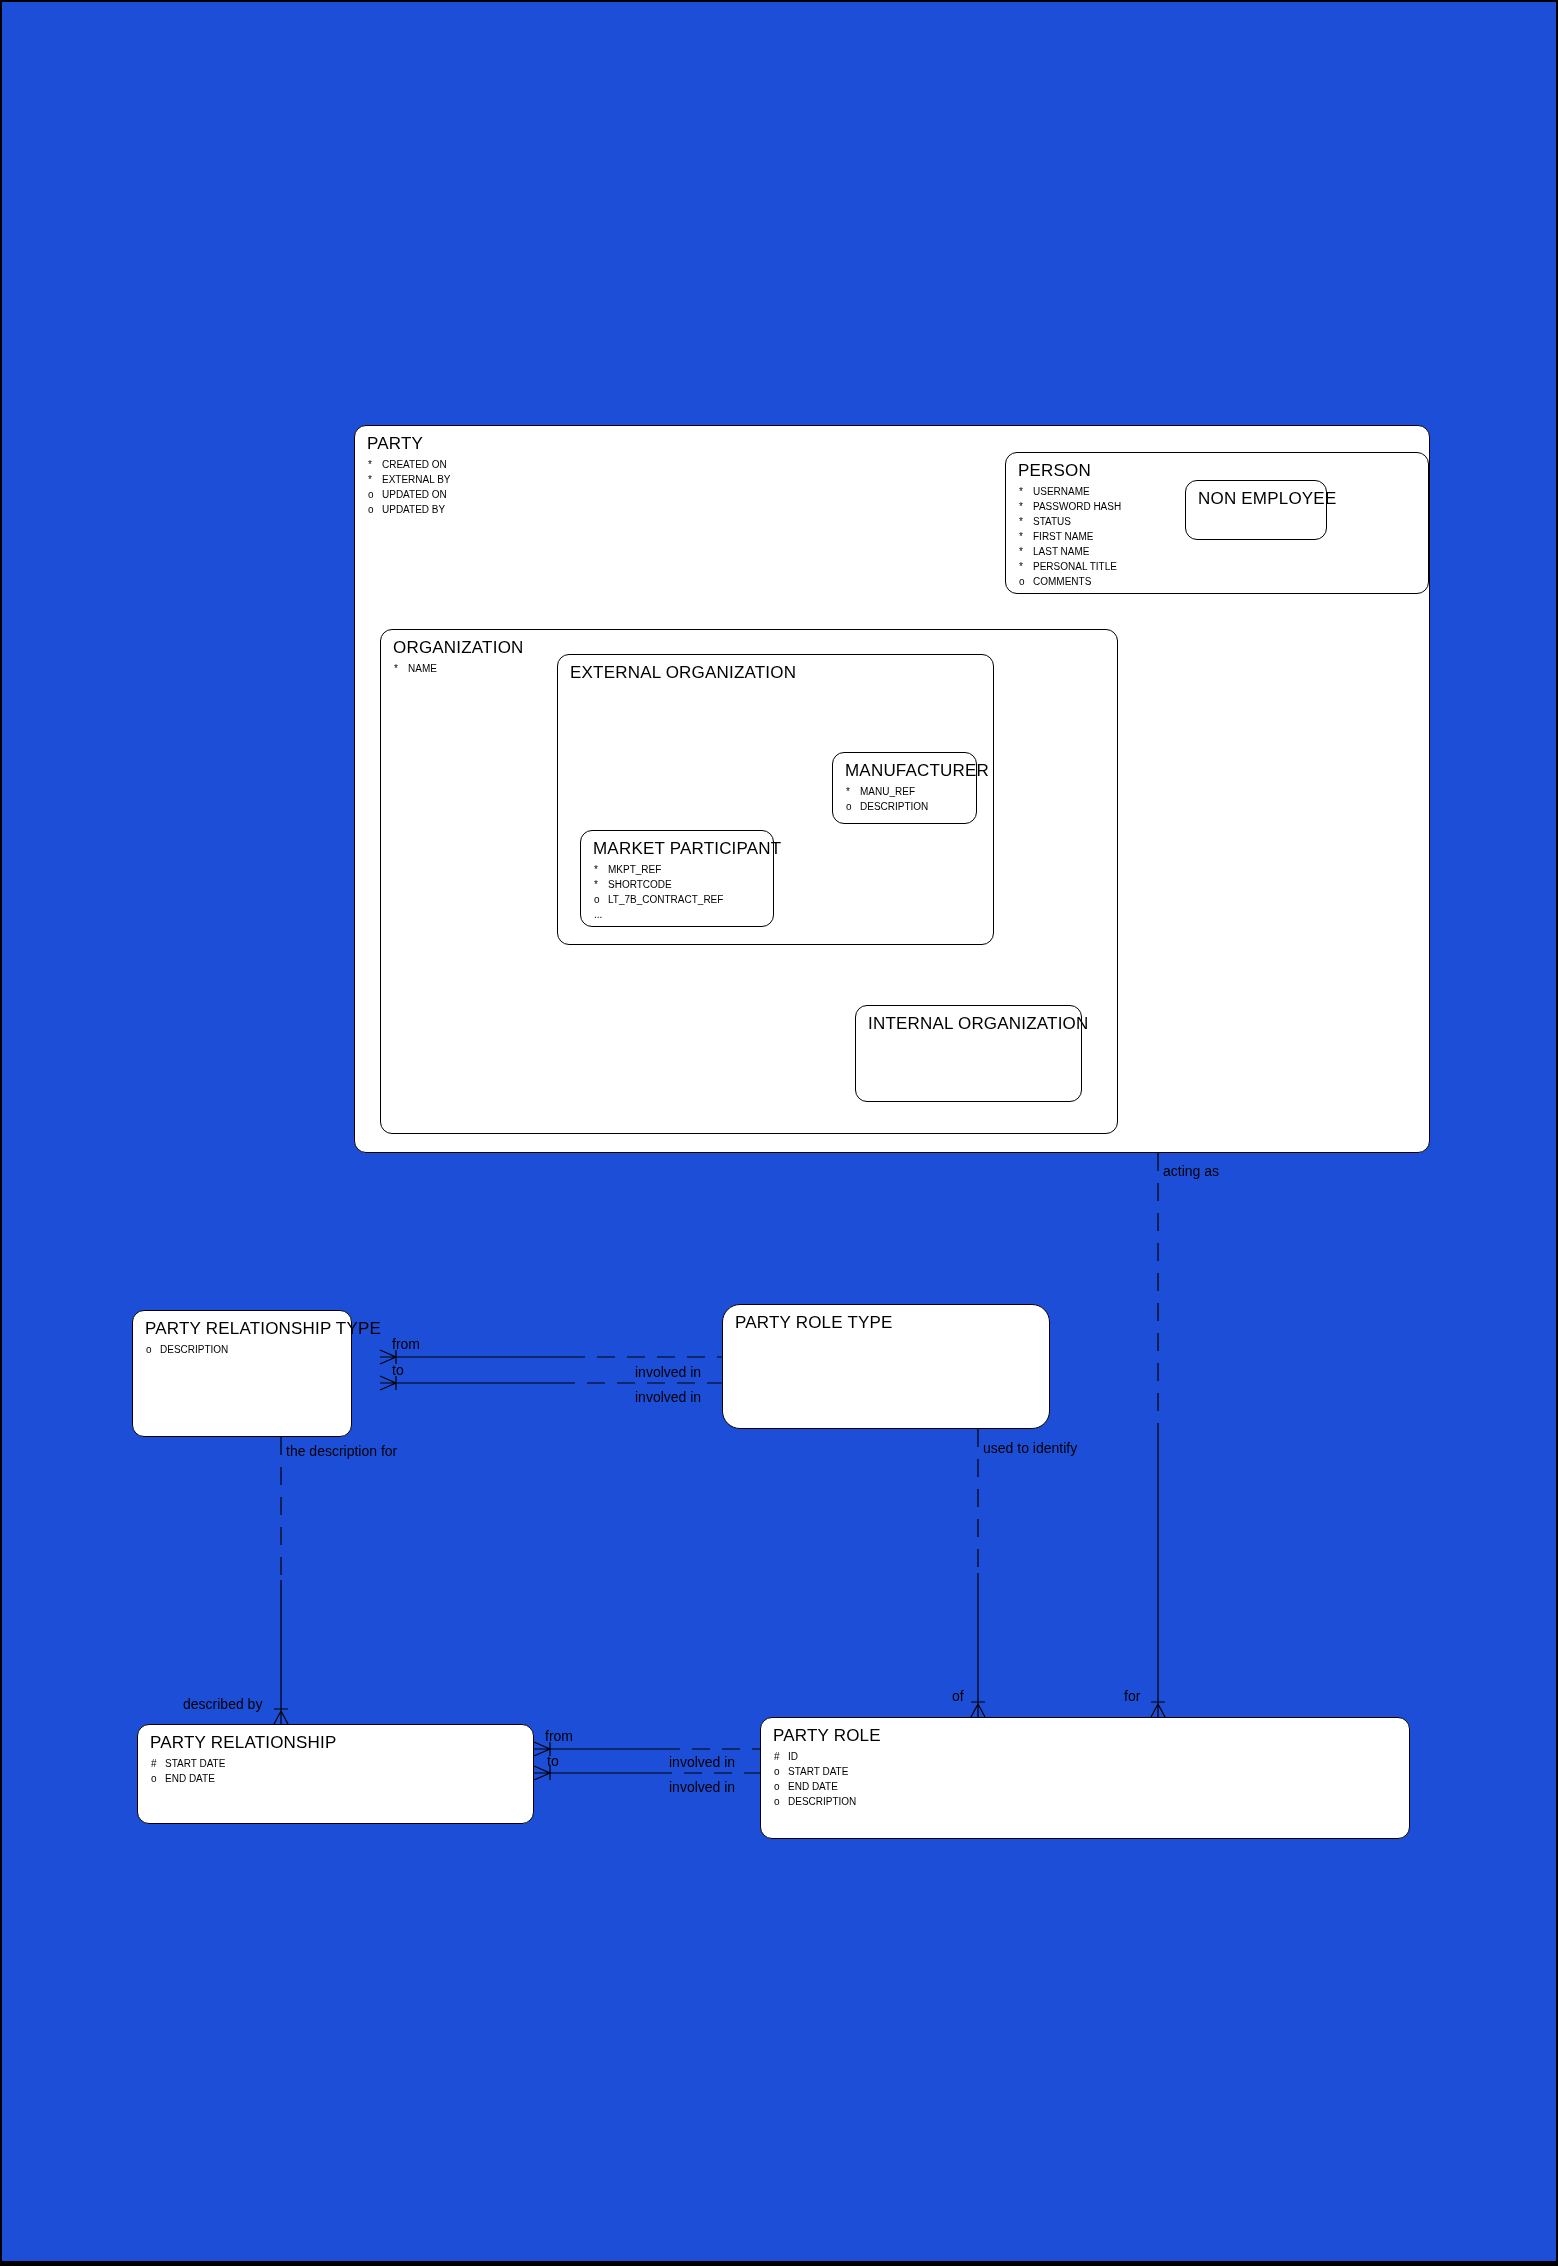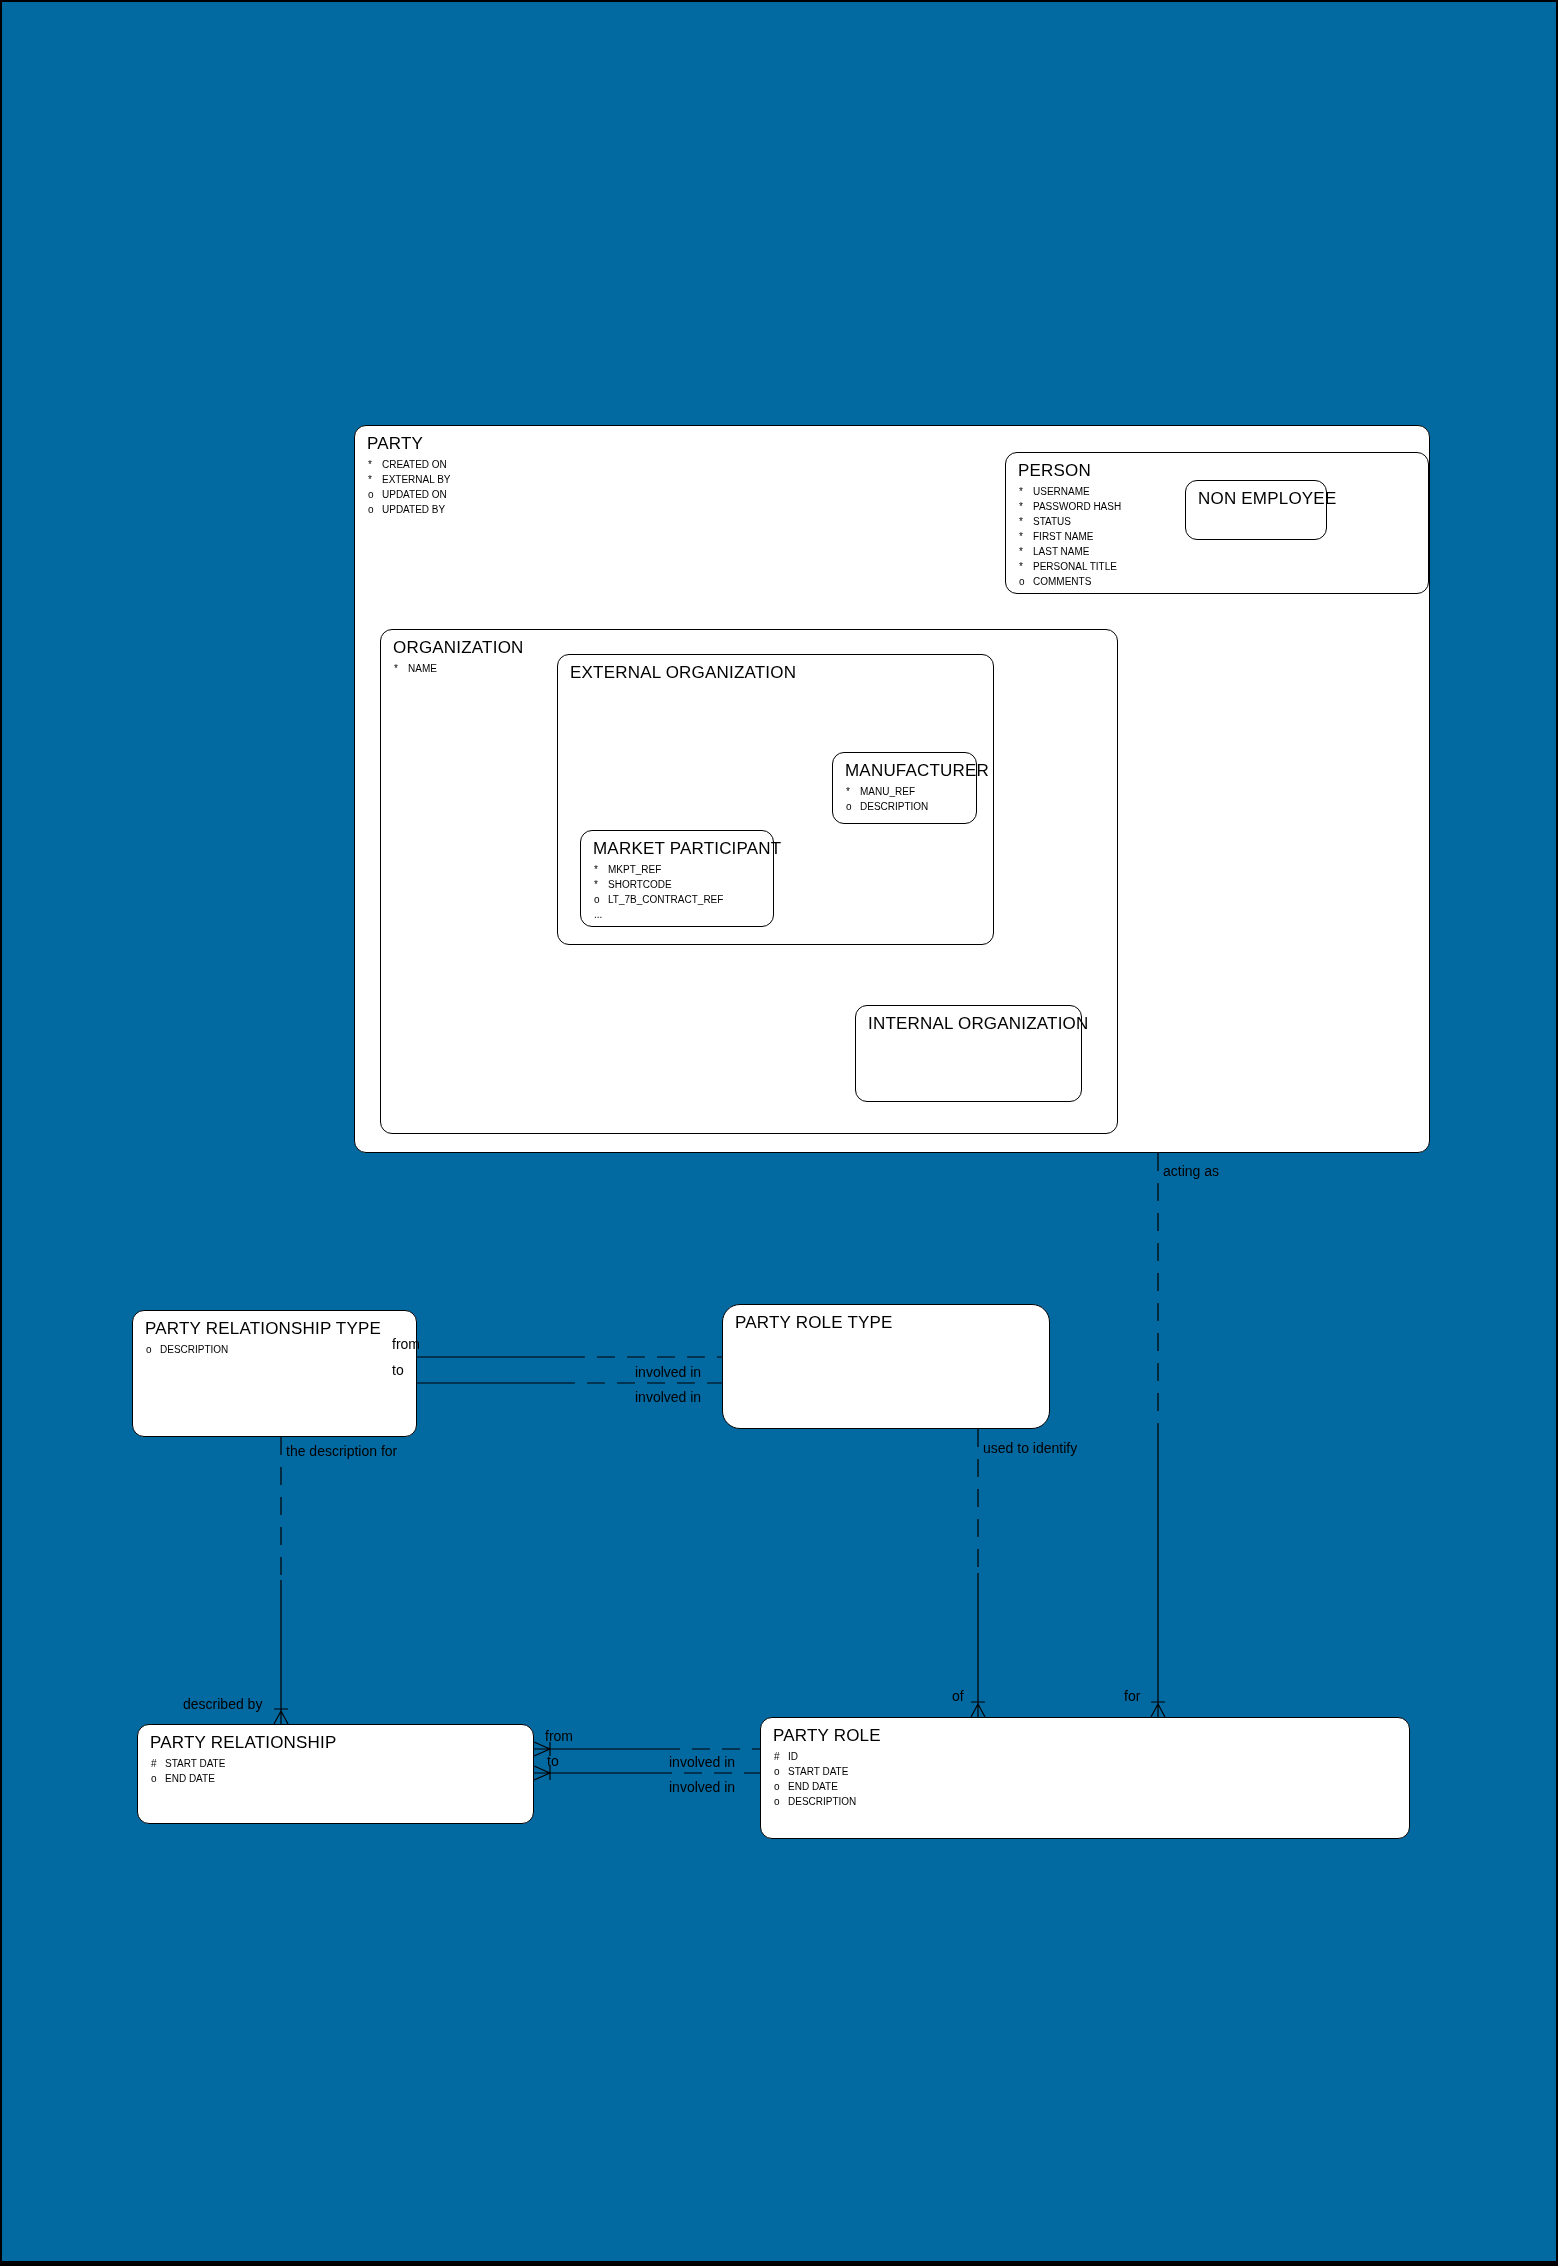--- a/index.html
+++ b/index.html
@@ -1,19 +1,19 @@
 <!DOCTYPE html>
 <html><head>
 <meta charset="utf-8">
 <style>
   html,body{margin:0;padding:0;background:#fff;}
   #page{
     position:relative;
     width:1558px;height:2266px;
-    background:#0369a1;
+    background:#1d4ed8;
     border-top:2px solid #000;
     border-left:2px solid #000;
     border-right:2px solid #000;
     border-bottom:5px solid #000;
     box-sizing:border-box;
     font-family:"Liberation Sans", sans-serif;
     color:#000;
     overflow:hidden;
   }
   #connector-layer{position:absolute;left:0;top:0;width:1558px;height:2266px;}
@@ -117,21 +117,21 @@
         <div class="attrs">
           <div class="attr-row"><span class="attr-flag">*</span><span>MKPT_REF</span></div>
           <div class="attr-row"><span class="attr-flag">*</span><span>SHORTCODE</span></div>
           <div class="attr-row"><span class="attr-flag">o</span><span>LT_7B_CONTRACT_REF</span></div>
           <div class="attr-row"><span class="attr-flag">...</span><span></span></div>
         </div>
       </div>
       <div class="entity" style="left: 853px; top: 1003px; width: 227px; height: 97px;">
         <div class="entity-title">INTERNAL ORGANIZATION</div>
       </div>
-      <div class="entity" style="left: 130px; top: 1308px; width: 285px; height: 127px;">
+      <div class="entity" style="left: 130px; top: 1308px; width: 220px; height: 127px;">
         <div class="entity-title">PARTY RELATIONSHIP TYPE</div>
         <div class="attrs">
           <div class="attr-row"><span class="attr-flag">o</span><span>DESCRIPTION</span></div>
         </div>
       </div>
       <div class="entity" style="left: 720px; top: 1302px; width: 328px; height: 125px; border-radius: 18px;">
         <div class="entity-title">PARTY ROLE TYPE</div>
       </div>
       <div class="entity" style="left: 135px; top: 1722px; width: 397px; height: 100px;">
         <div class="entity-title">PARTY RELATIONSHIP</div>

